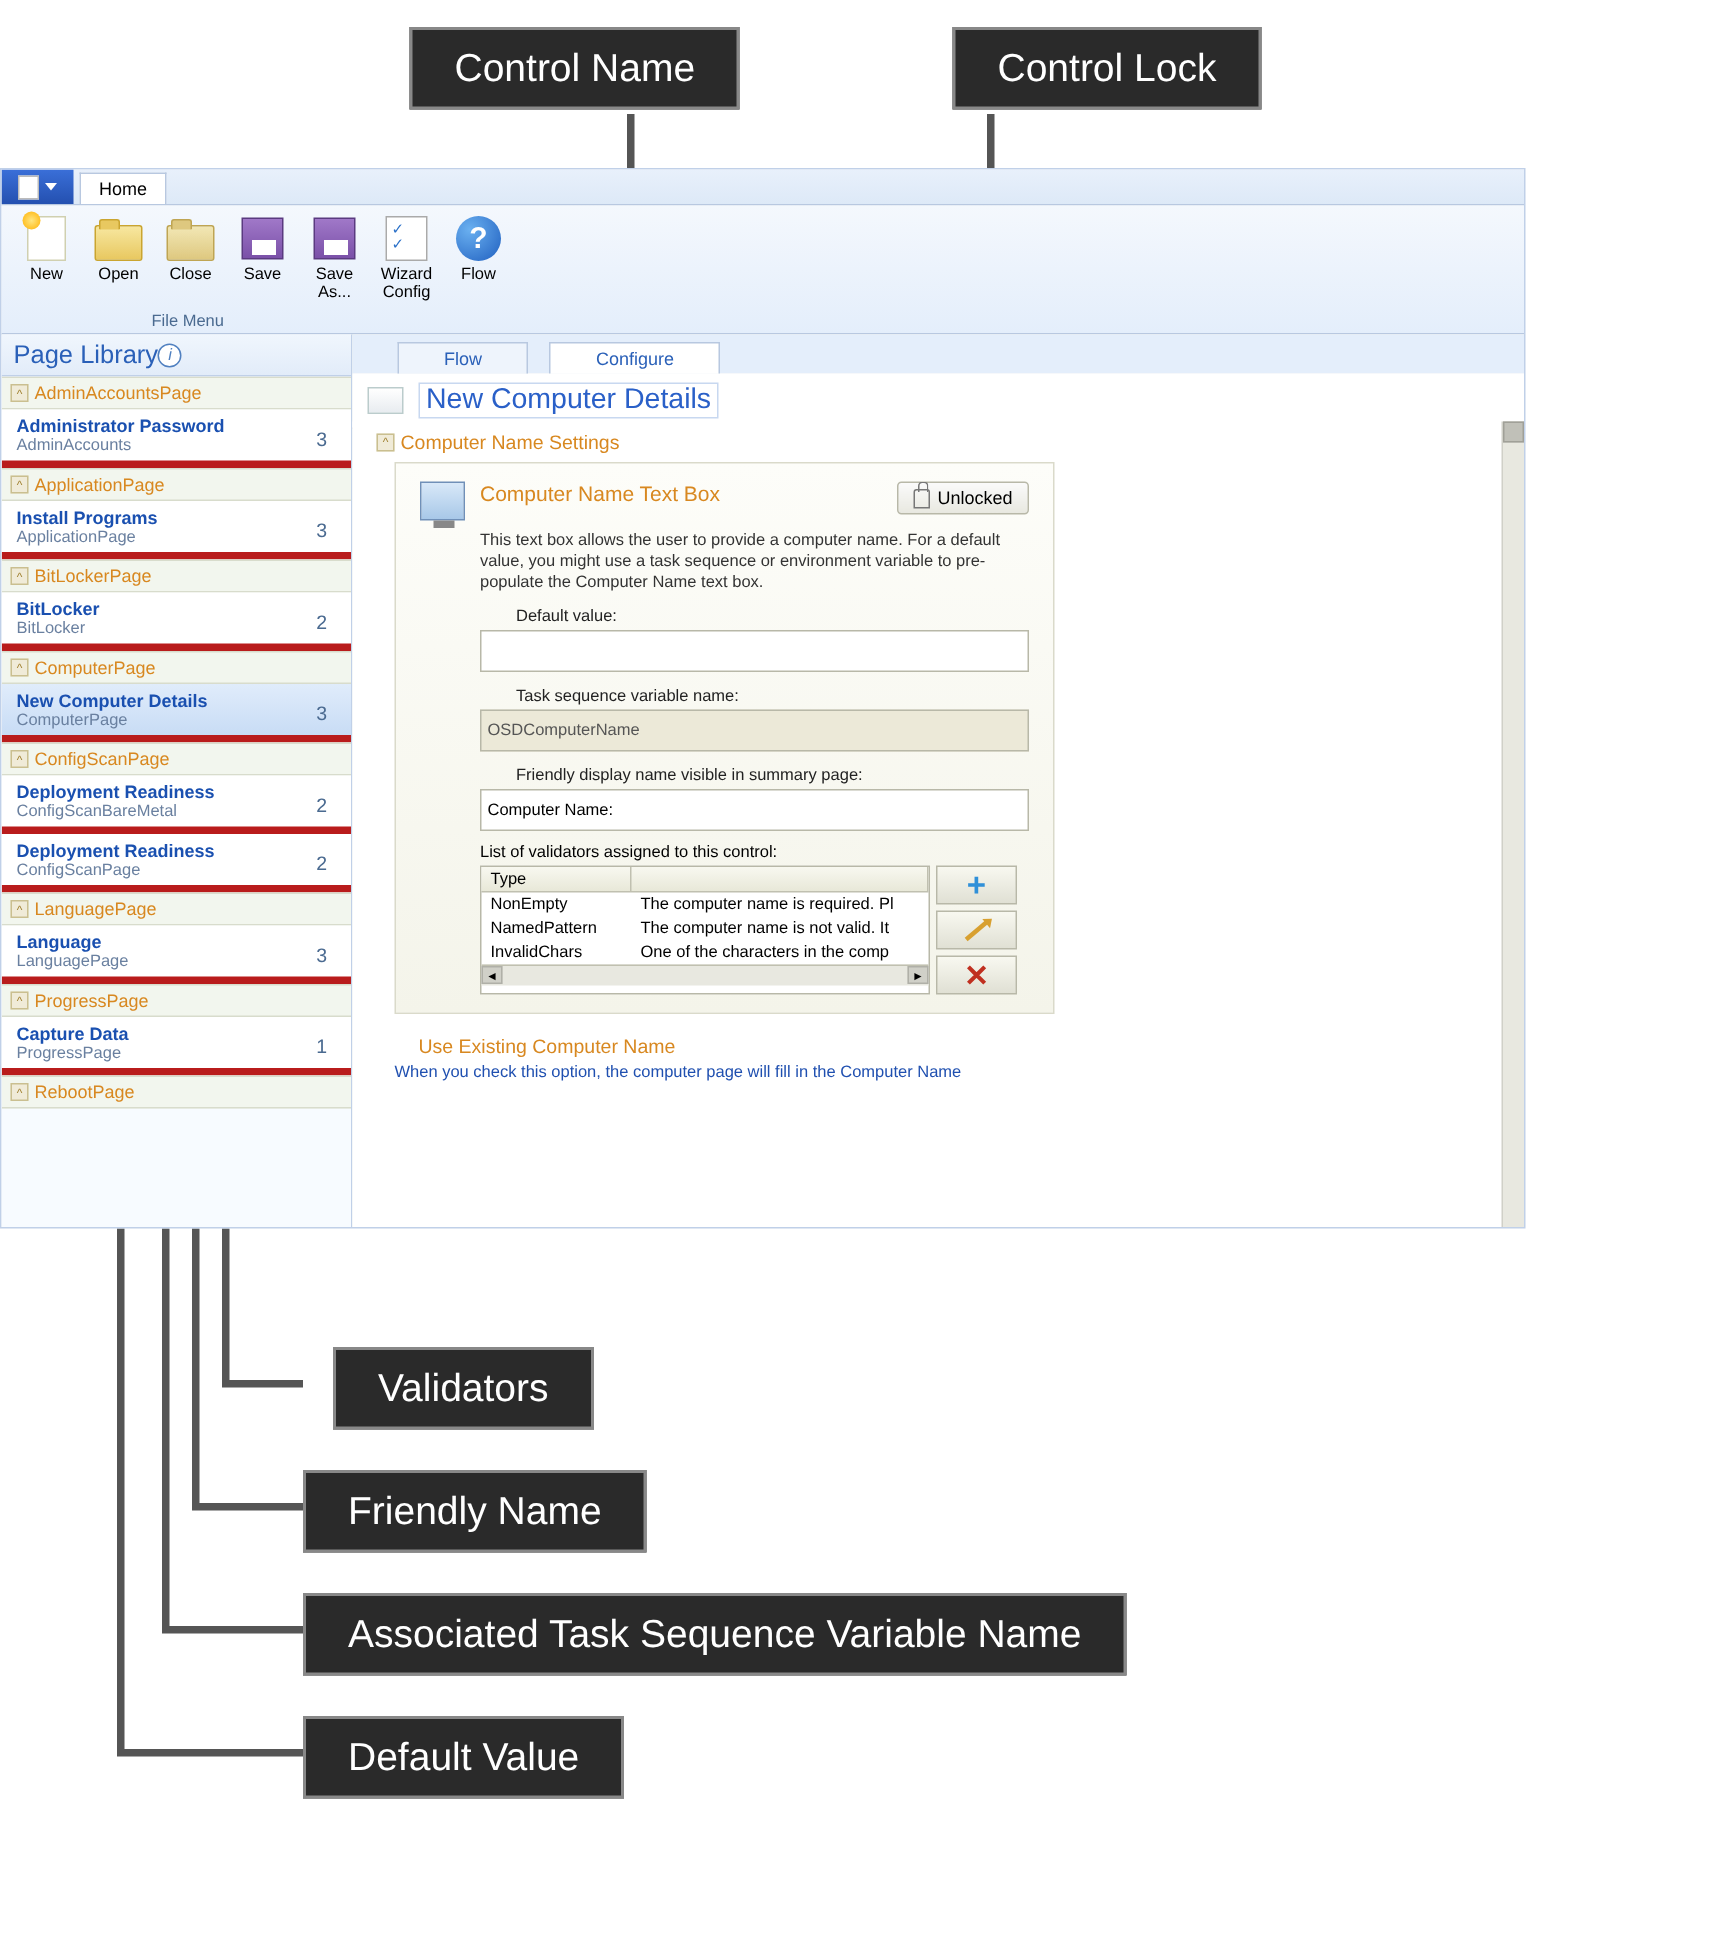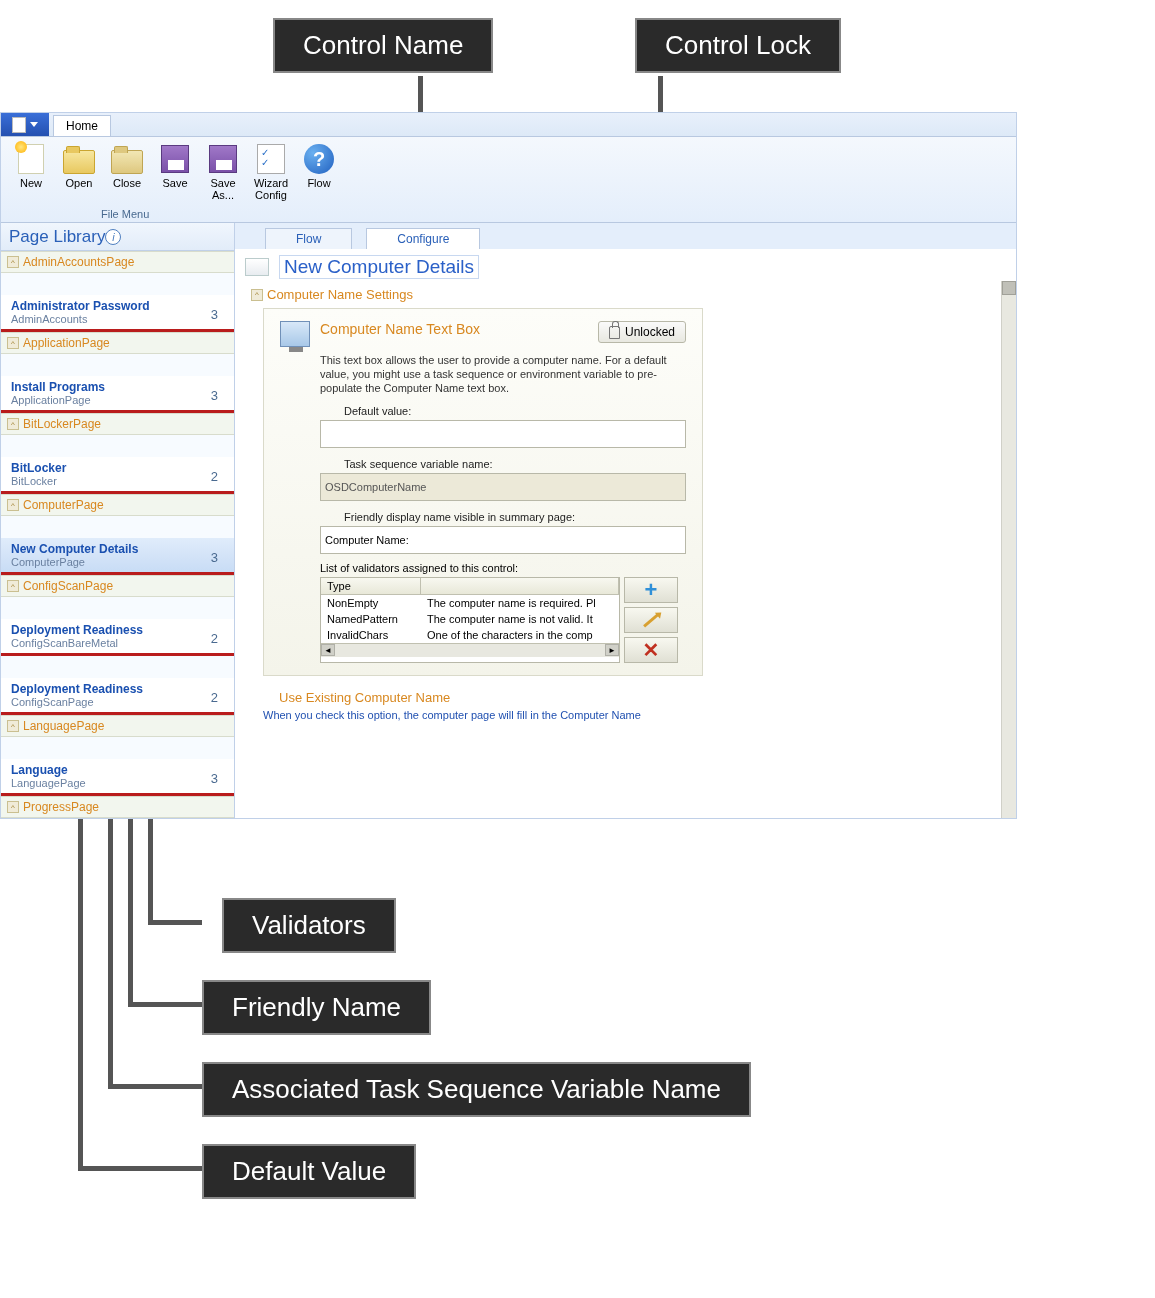--- a/index.html
+++ b/index.html
@@ -115,23 +115,23 @@
   .left-hdr .t{color:#2a60b8;font-size:17px;}
   .info-ic{width:16px;height:16px;border-radius:50%;border:1px solid #5080c0;color:#5080c0;font-size:11px;font-style:italic;display:flex;align-items:center;justify-content:center;background:#fff;}
   .lib-list{overflow-y:auto;height:calc(100% - 28px);}
   .lib-cat{
     background:#f2f6ee;border:1px solid #d8dccc;border-left:none;border-right:none;
     padding:3px 6px;color:#d88820;font-size:12px;
     display:flex;align-items:center;gap:4px;
   }
   .chev{width:12px;height:12px;background:#f0ebd8;border:1px solid #cabf90;display:inline-flex;align-items:center;justify-content:center;font-size:8px;color:#a08030;}
   .lib-item{
-    background:#fff;border-bottom:3px solid #b91c1c;
+    background:#fff;border-bottom:5px solid #b91c1c;
     padding:4px 6px 4px 10px;
-    display:flex;justify-content:space-between;align-items:flex-start;margin-top:22px;
+    display:flex;justify-content:space-between;align-items:flex-start;
   }
   .lib-item.sel{background:linear-gradient(#e0ecfb,#c8dcf5);}
   .lib-item .names{display:flex;flex-direction:column;}
   .lib-item .n1{color:#1a50b0;font-weight:bold;font-size:12px;}
   .lib-item .n2{color:#6a80a0;font-size:11px;}
   .lib-item .cnt{color:#4a6a90;font-size:13px;margin-right:10px;margin-top:8px;}
   
   .rightpane{
     position:absolute;left:234px;top:110px;right:0;bottom:0;
     background:#f5f5f0;

